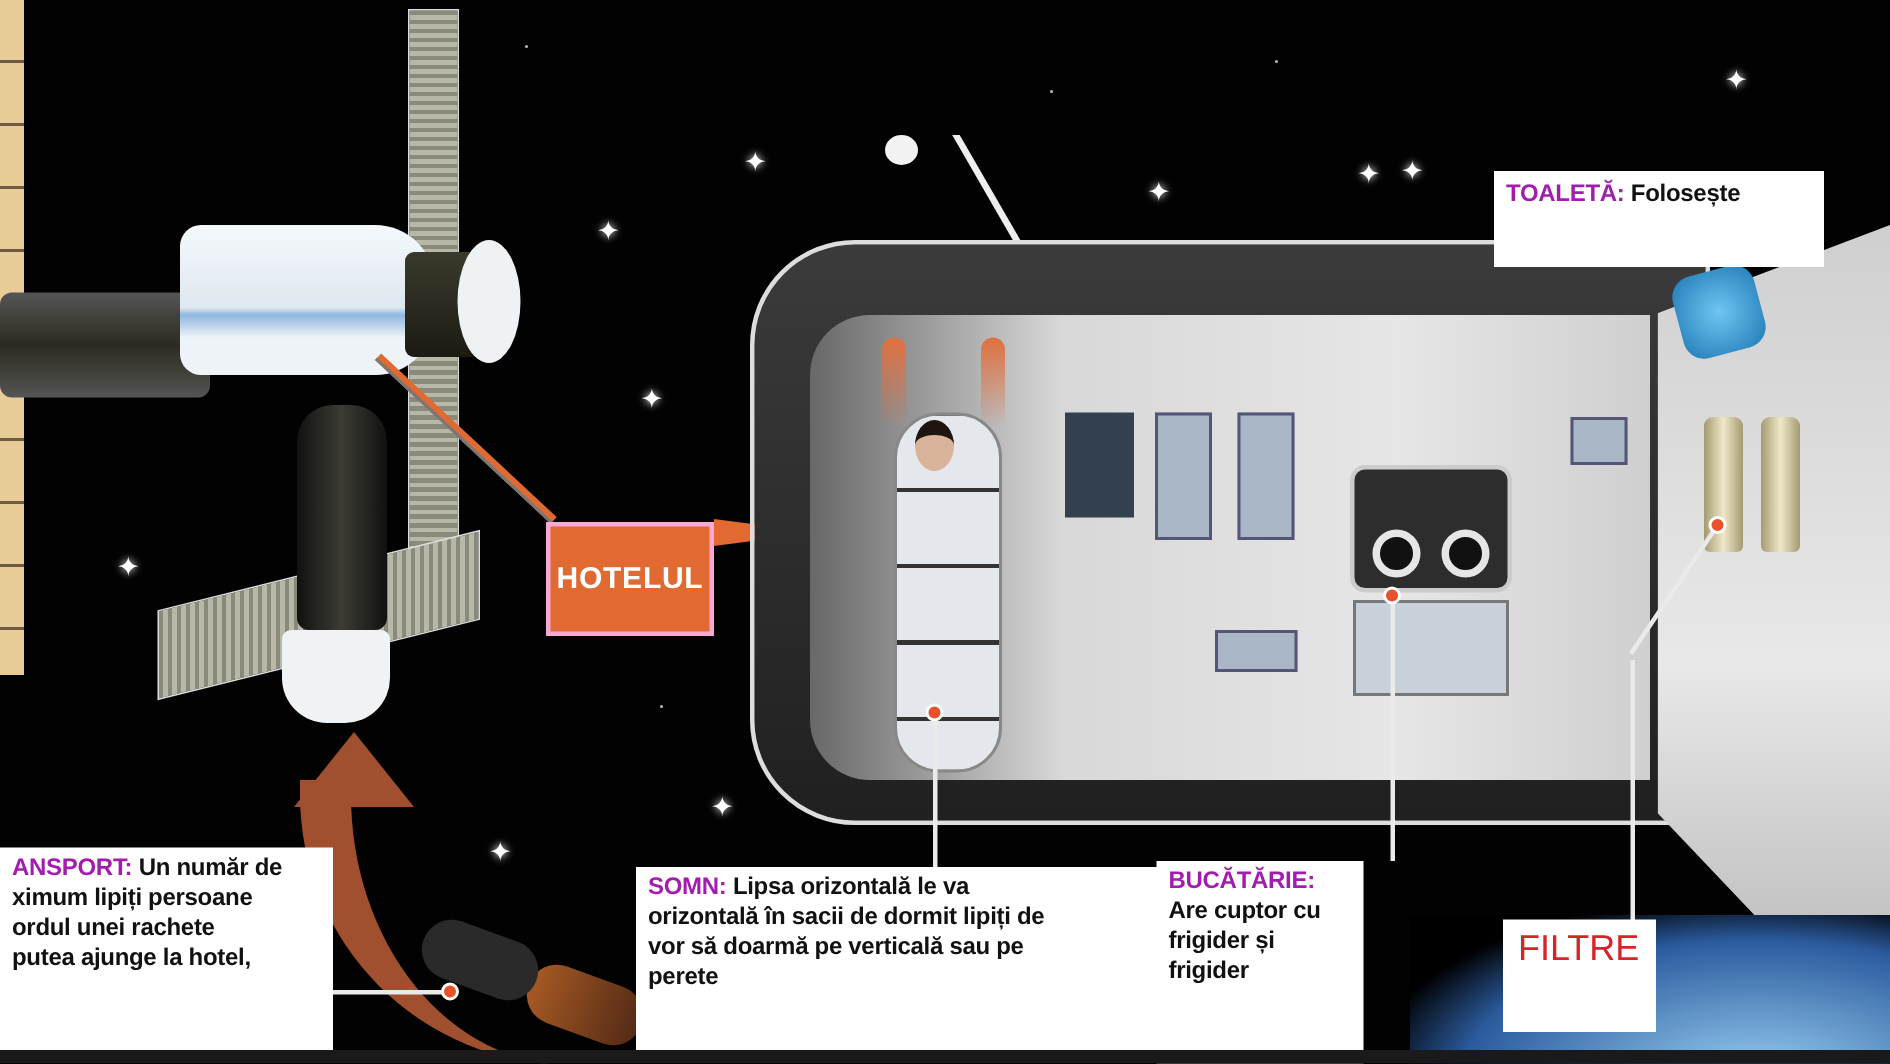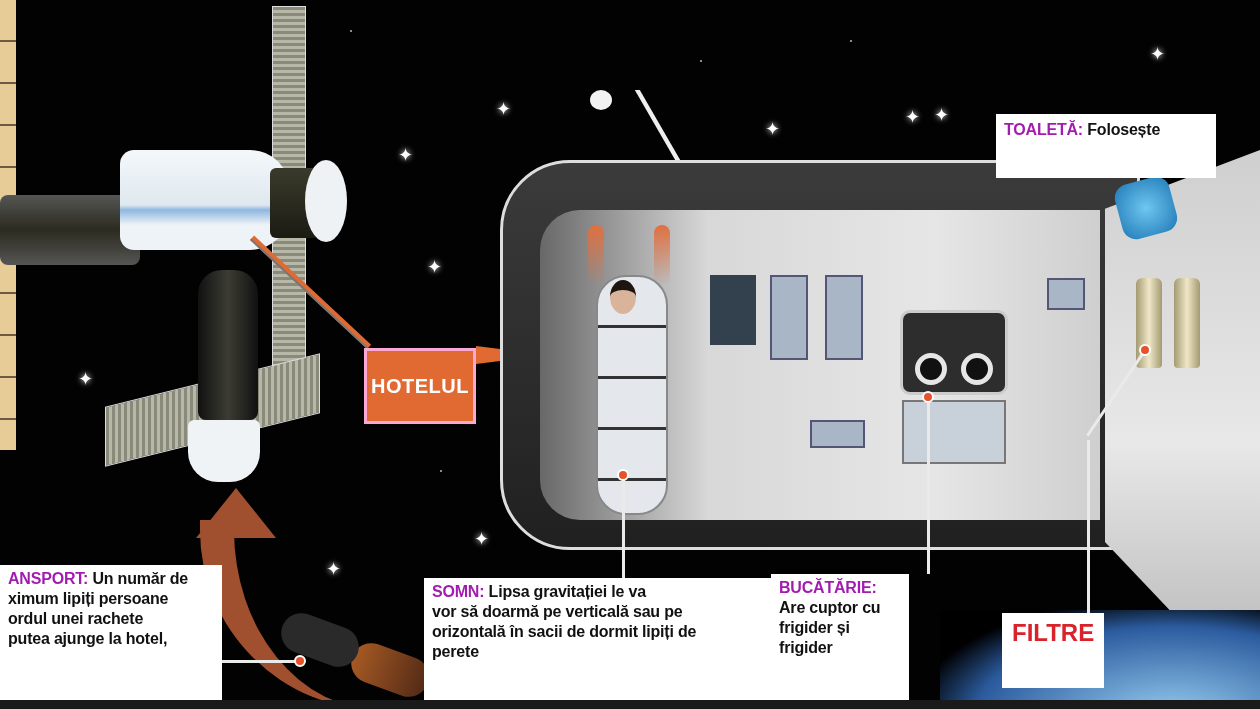--- a/index.html
+++ b/index.html
@@ -44,21 +44,21 @@
   .arm { position: absolute; left: 600px; top: 90px; width: 60px; height: 70px; border-right: 5px solid #eee; transform: skewX(30deg); }
   .arm-head { position: absolute; left: 590px; top: 90px; width: 22px; height: 20px; background: #f2f2f2; border-radius: 50%; }
 
   
   .marker { position: absolute; width: 12px; height: 12px; background: #e8522a; border: 2px solid #fff; border-radius: 50%; }
   .leader { position: absolute; background: #eaeaea; }
 
   
   .callout { position: absolute; background: #fff; color: #111; font-family: "Liberation Sans", sans-serif; font-weight: bold; font-size: 16px; line-height: 20px; padding: 4px 8px; letter-spacing: -0.2px; }
   .callout .hd { color: #a21caf; }
-  .callout-big { position: absolute; background: #fff; color: #d8232a; font-family: "Liberation Sans", sans-serif; font-weight: bold; font-size: 24px; line-height: 27px; padding: 6px 10px; }
+  .callout-big { position: absolute; background: #fff; color: #d8232a; font-family: "Liberation Sans", sans-serif; font-weight: normal; font-size: 24px; line-height: 27px; padding: 6px 10px; }
 
   .hotel-tag { position: absolute; left: 364px; top: 317px; width: 112px; height: 76px; background: #e06a32; border: 3px solid #f9a8d4; color: #fff; font-family: "Liberation Sans", sans-serif; font-weight: bold; font-size: 20px; display: flex; align-items: center; justify-content: center; letter-spacing: 0.5px; margin-top: 31px; }
   .hotel-pointer-a { position: absolute; left: 250px; top: 240px; width: 6px; height: 160px; background: #e06a32; transform-origin: top left; transform: rotate(-47deg); border-left: 2px solid #777; }
   .hotel-pointer-b { position: absolute; left: 476px; top: 346px; width: 0; height: 0; border-top: 9px solid transparent; border-bottom: 9px solid transparent; border-left: 70px solid #e06a32; }
   .bottom-bar { position: absolute; left: 0; top: 700px; width: 1260px; height: 9px; background: #1a1a1a; }
 </style>
 </head>
 <body>
 
 <div class="canvas">
@@ -139,23 +139,23 @@
   <div class="marker" style="left:294px;top:655px"></div>
 
   <div class="callout" style="left:0;top:565px;width:222px;height:135px">
     <div><span class="hd">ANSPORT:</span><span> Un număr de</span></div>
     <div>ximum lipiți persoane</div>
     <div>ordul unei rachete</div>
     <div>putea ajunge la hotel,</div>
   </div>
 
   <div class="callout" style="left:424px;top:578px;width:362px;height:122px">
-    <div><span class="hd">SOMN:</span><span> Lipsa gravitației le va</span></div>
+    <div><span class="hd">SOMN:</span><span> Lipsa orizontală le va</span></div>
+    <div>orizontală în sacii de dormit lipiți de</div>
     <div>vor să doarmă pe verticală sau pe</div>
-    <div>orizontală în sacii de dormit lipiți de</div>
     <div>perete</div>
   </div>
 
   <div class="callout" style="left:771px;top:574px;width:138px;height:159px">
     <div class="hd">BUCĂTĂRIE:</div>
     <div>Are cuptor cu</div>
     <div>frigider și</div>
     <div>frigider</div>
   </div>
 

